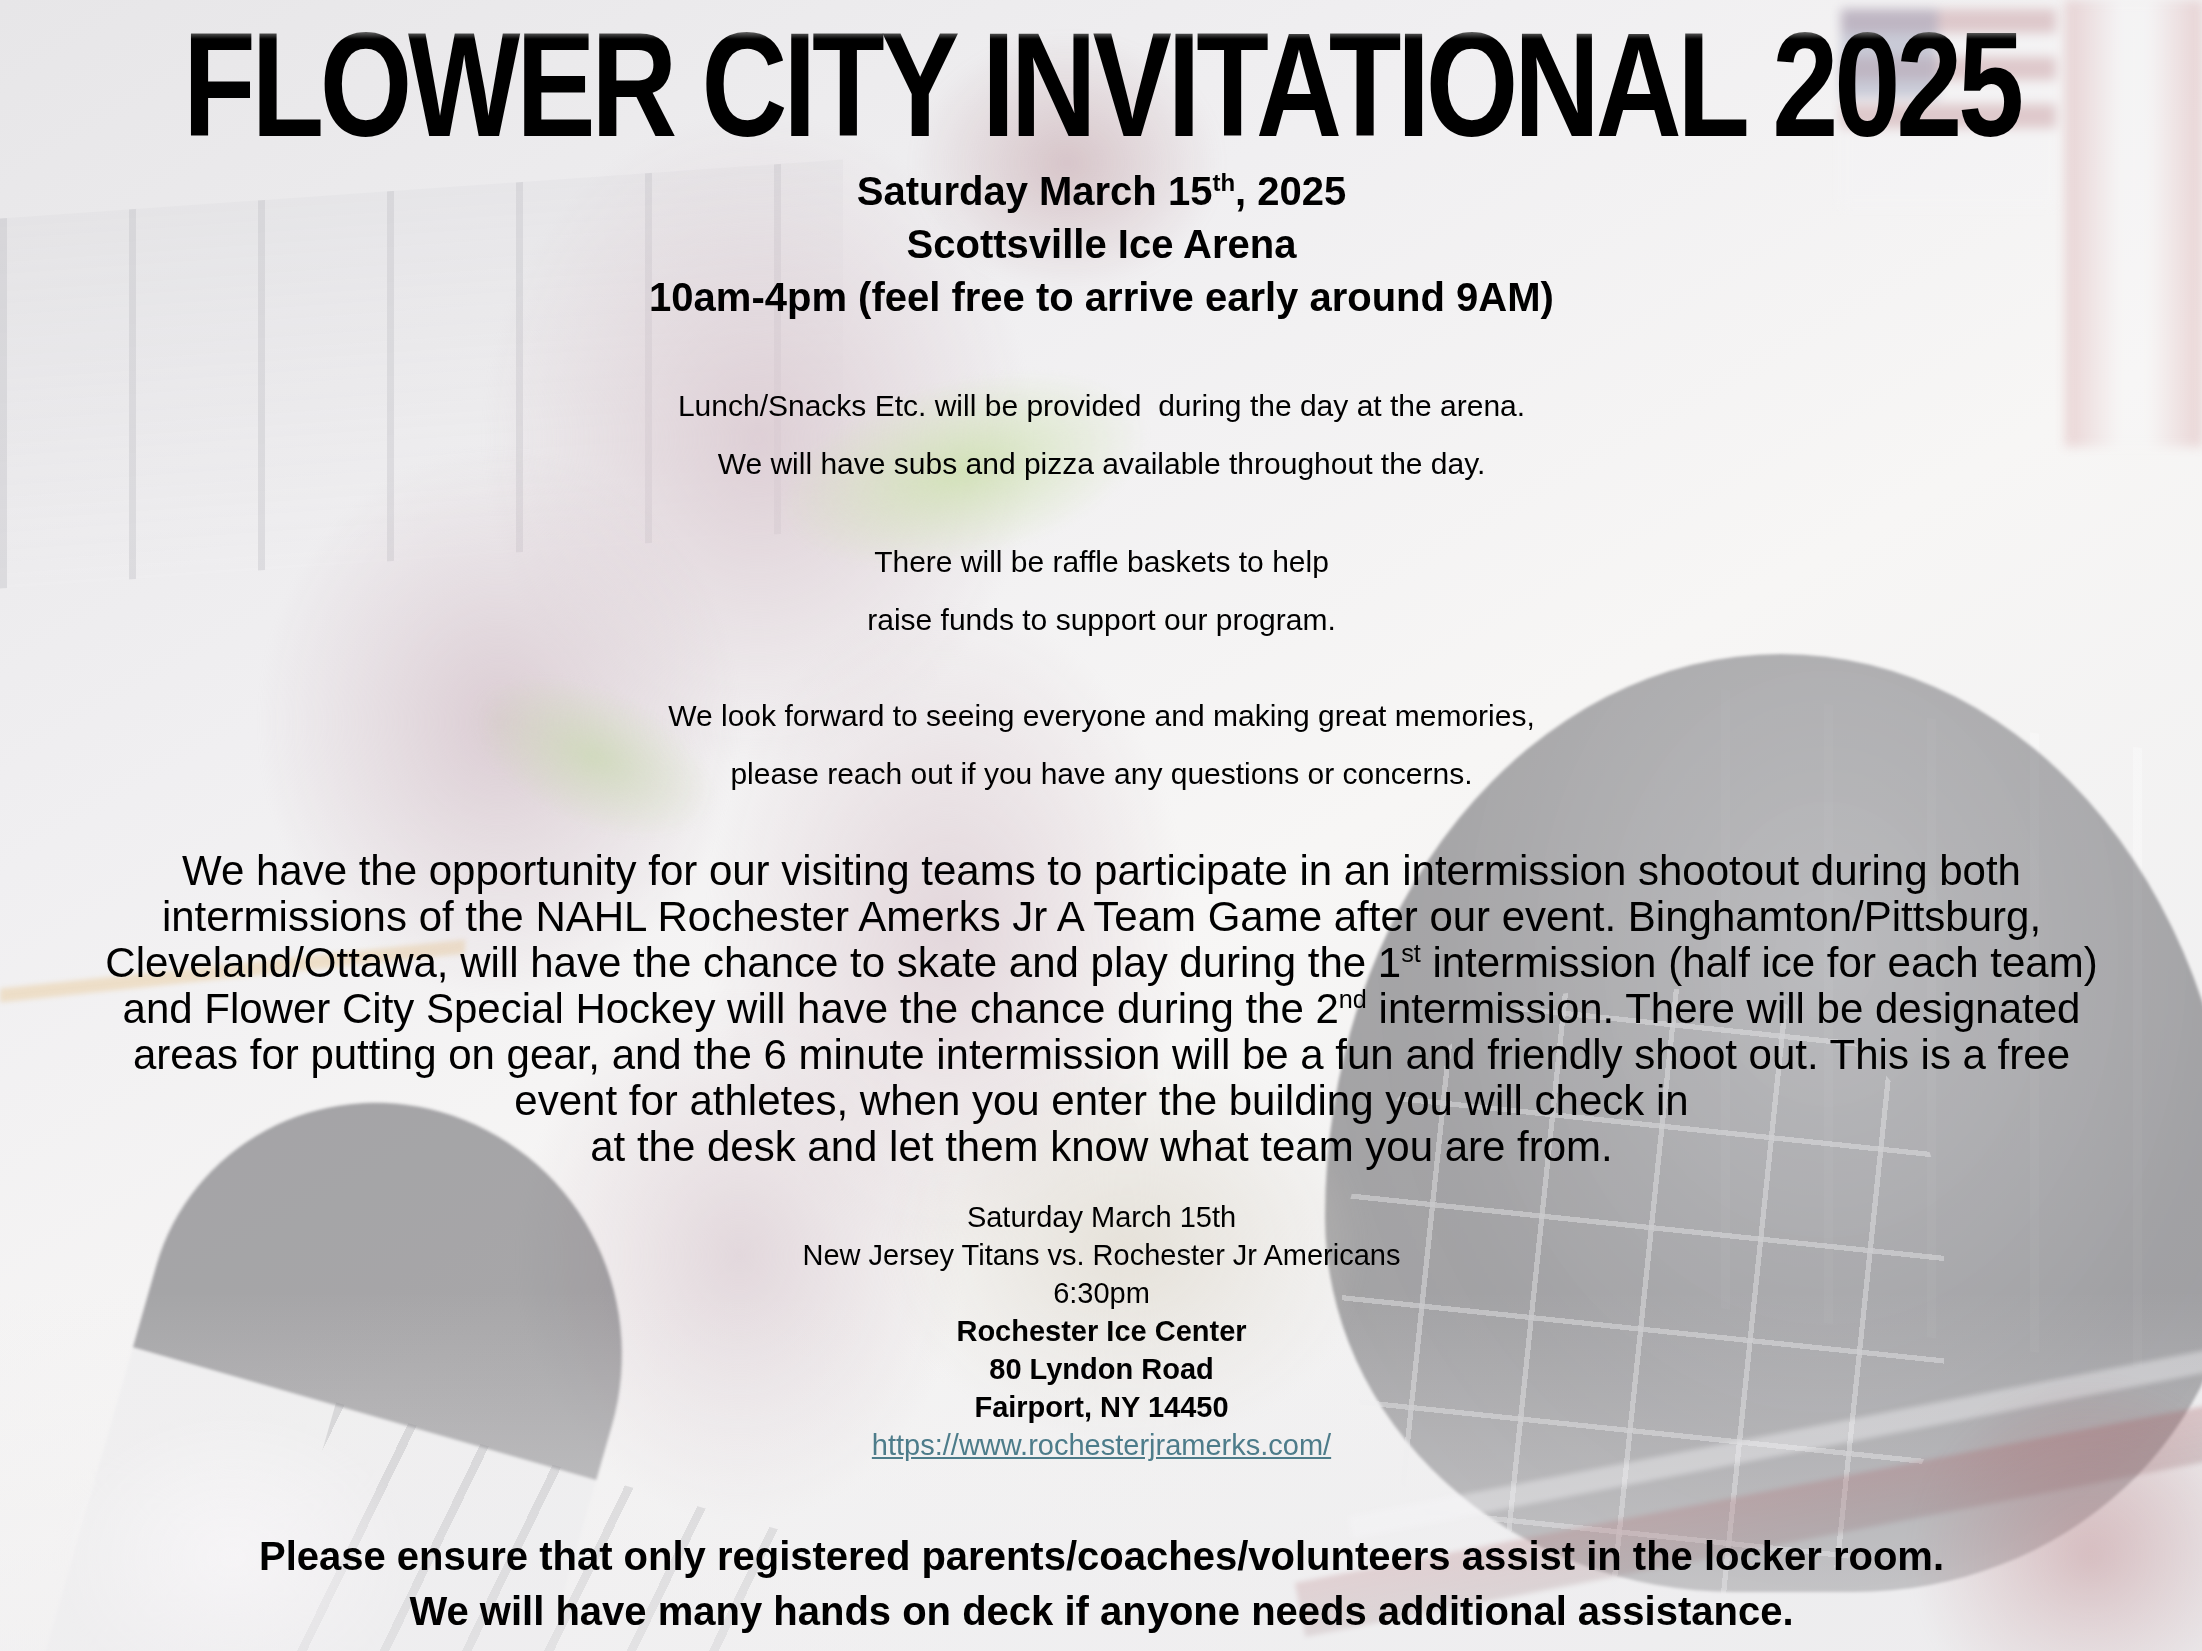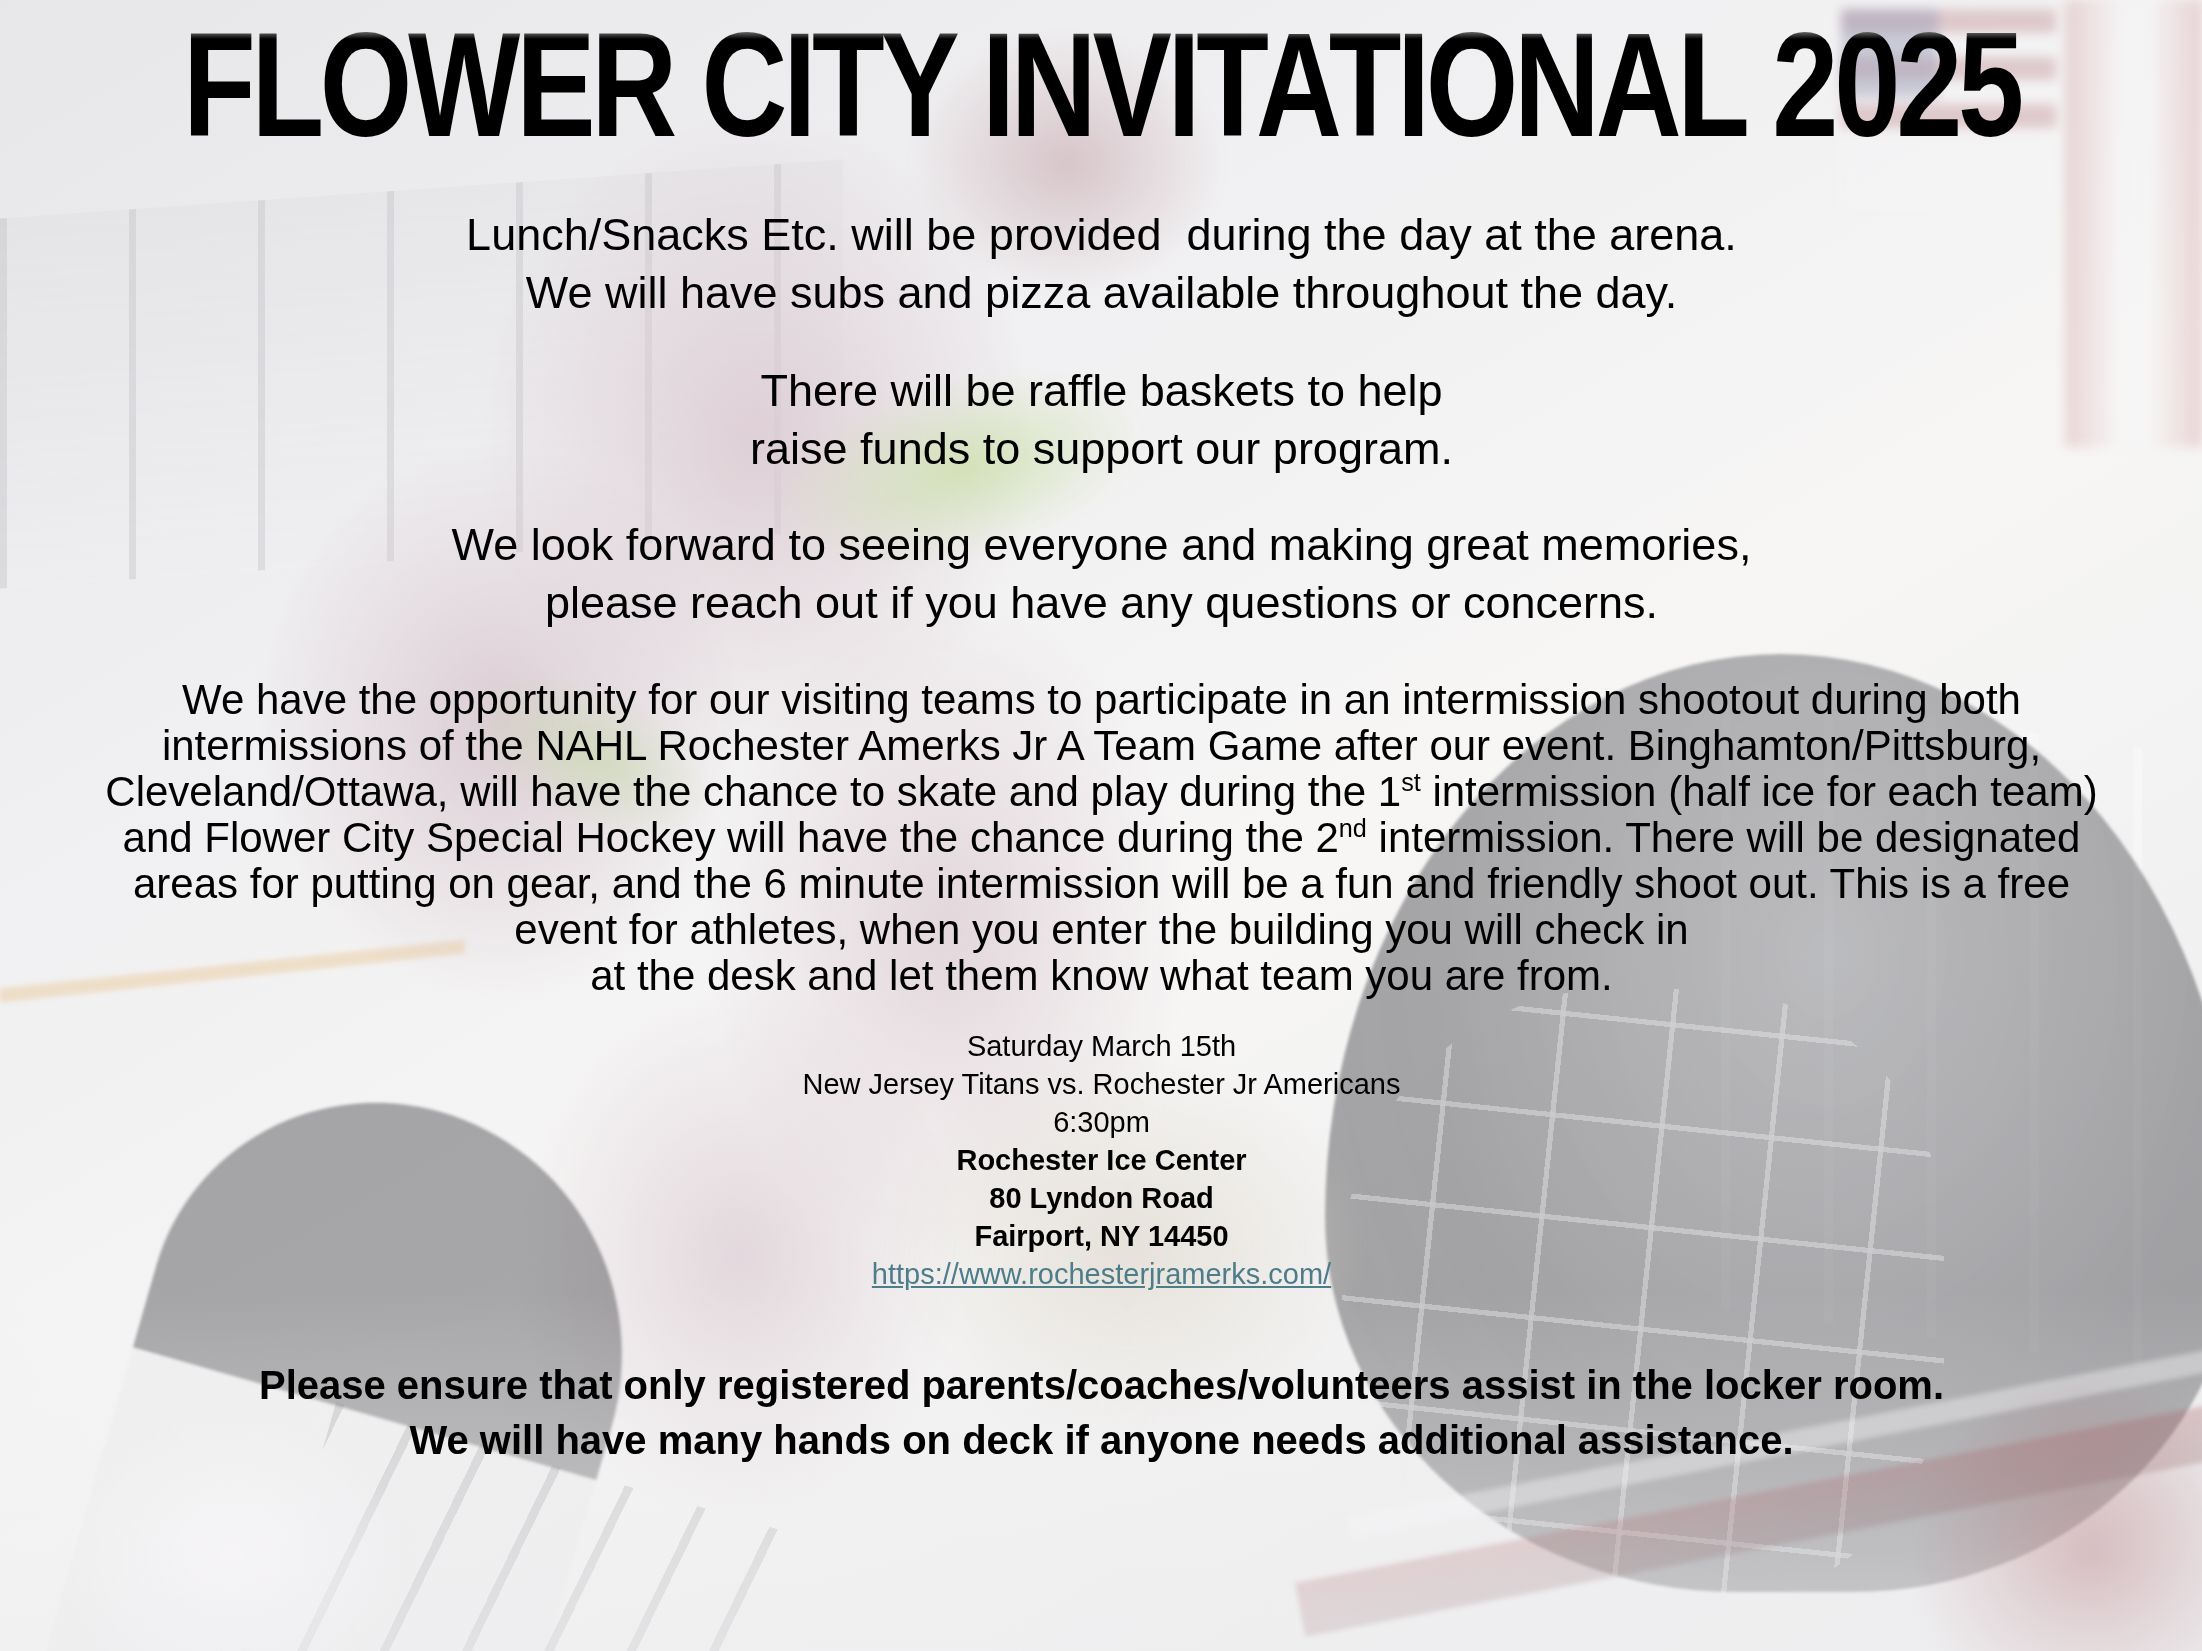--- a/index.html
+++ b/index.html
@@ -59,21 +59,21 @@
   .title{margin:22.4px 0 0;font-size:119px;font-weight:900;letter-spacing:-4.3px;line-height:1.1;
          transform:scaleY(1.25);transform-origin:center 58%;}
   @supports ((-webkit-background-clip:text) or (background-clip:text)){
     .title{background:linear-gradient(180deg,#ffffff 0 11%,#000 22%);-webkit-background-clip:text;background-clip:text;color:transparent;
            text-shadow:none;}
   }
   .hdr{font-size:40px;font-weight:bold;line-height:53px;}
   .hdr-block{margin-top:12px;}
   sup{font-size:60%;vertical-align:super;line-height:0;}
   p{margin:0;}
-  .big{font-size:45px;line-height:58px;}
+  .big{font-size:30px;line-height:58px;}
   .p-lunch{margin-top:53px;}
   .p-raffle{margin-top:40px;}
   .p-memories{margin-top:38px;}
   .small{font-size:42px;line-height:46px;margin-top:45px;}
   .game{font-size:29px;line-height:38px;margin-top:28px;}
   .bold{font-weight:bold;}
   .link{color:#4d7c8a;text-decoration:underline;cursor:pointer;}
   .footer{font-size:40px;font-weight:bold;line-height:55px;margin-top:65px;}
   .pre{white-space:pre-wrap;}
 </style>
@@ -104,20 +104,25 @@
     <div class="redblob1"></div>
     <div class="redblob2"></div>
     <div class="whiteflower"></div>
     <div class="icefade"></div>
   </div>
 
   <div class="content">
 
     <h1 class="title">FLOWER CITY INVITATIONAL 2025</h1>
 
+    <div class="hdr-block">
+      <div class="hdr"><span>Saturday March 15</span><sup>th</sup><span>, 2025</span></div>
+      <div class="hdr">Scottsville Ice Arena</div>
+      <div class="hdr">10am-4pm (feel free to arrive early around 9AM)</div>
+    </div>
 
     <p class="big p-lunch">
       <span class="pre">Lunch/Snacks Etc. will be provided  during the day at the arena.</span><br>
       <span>We will have subs and pizza available throughout the day.</span>
     </p>
 
     <p class="big p-raffle">
       <span>There will be raffle baskets to help</span><br>
       <span>raise funds to support our program.</span>
     </p>

